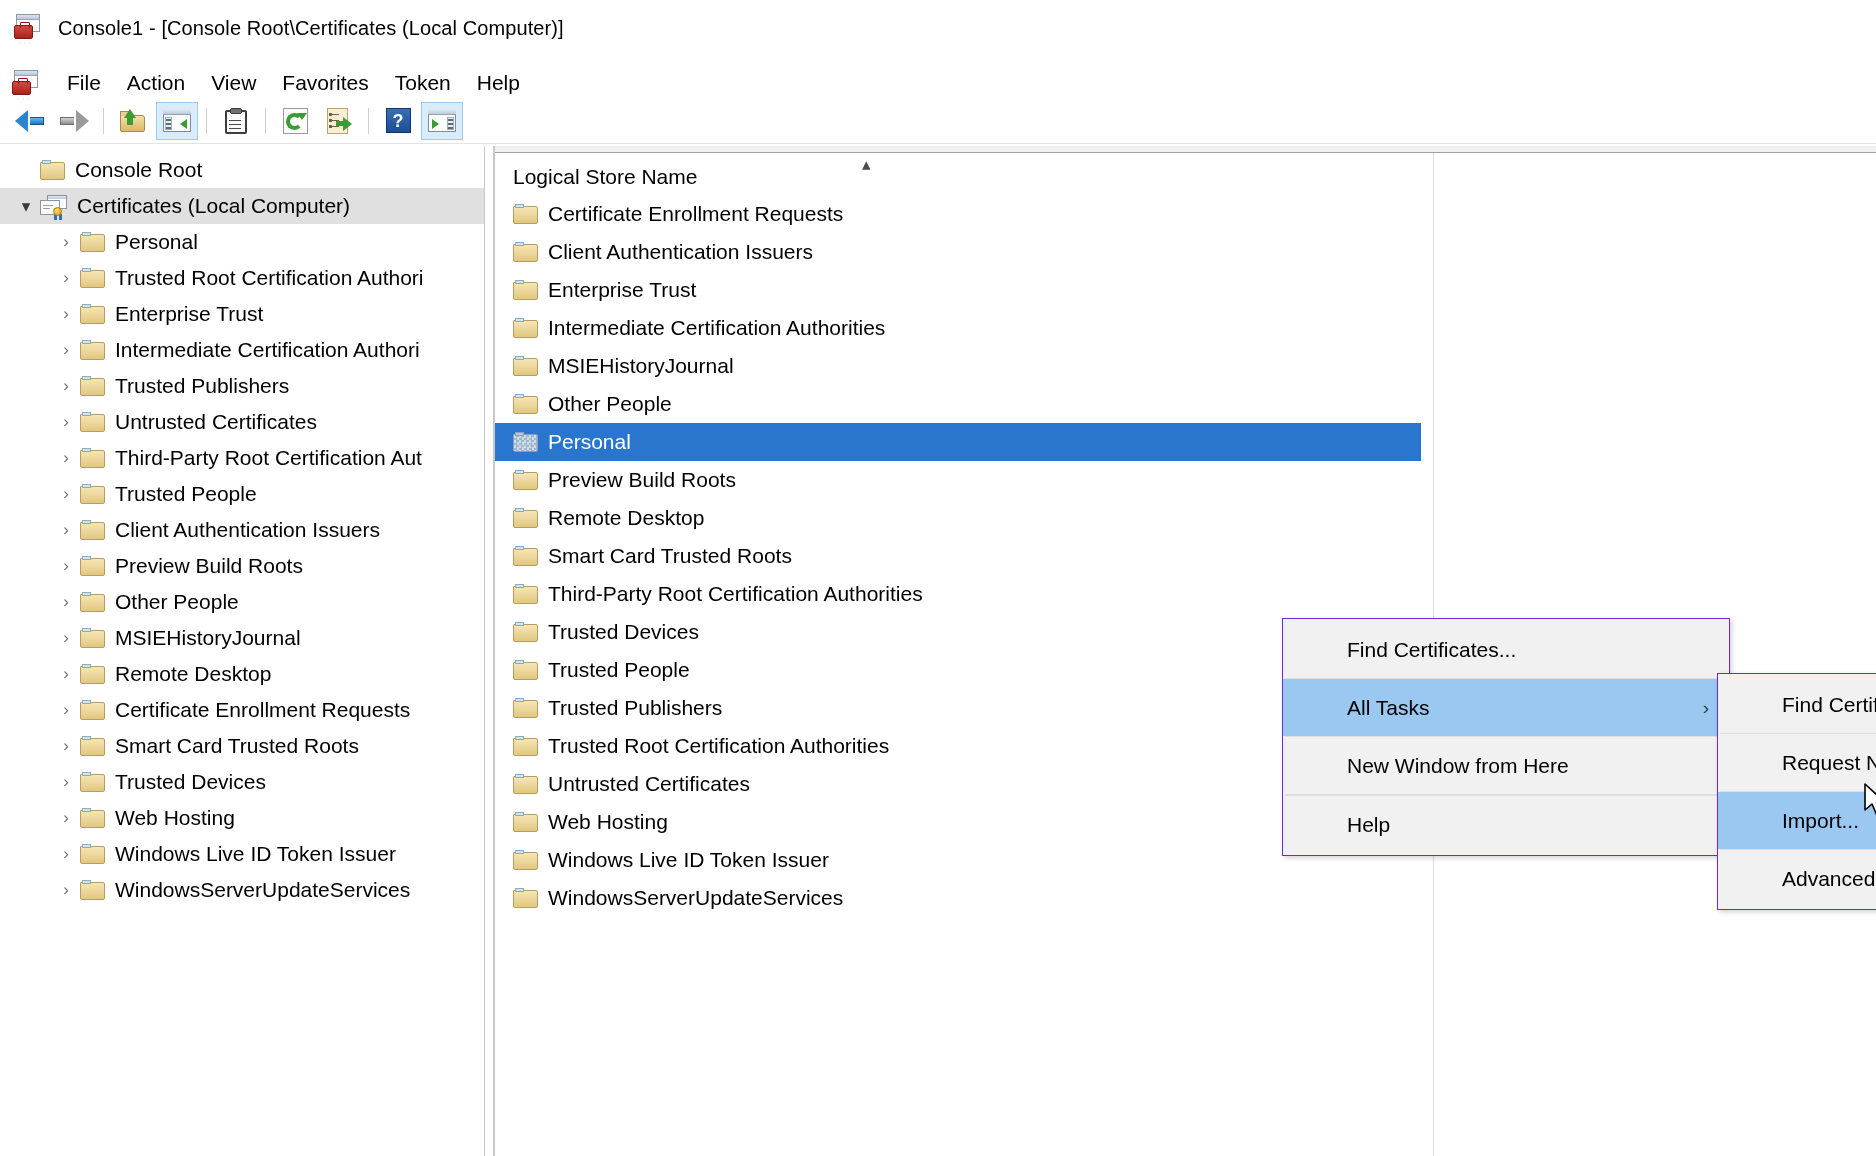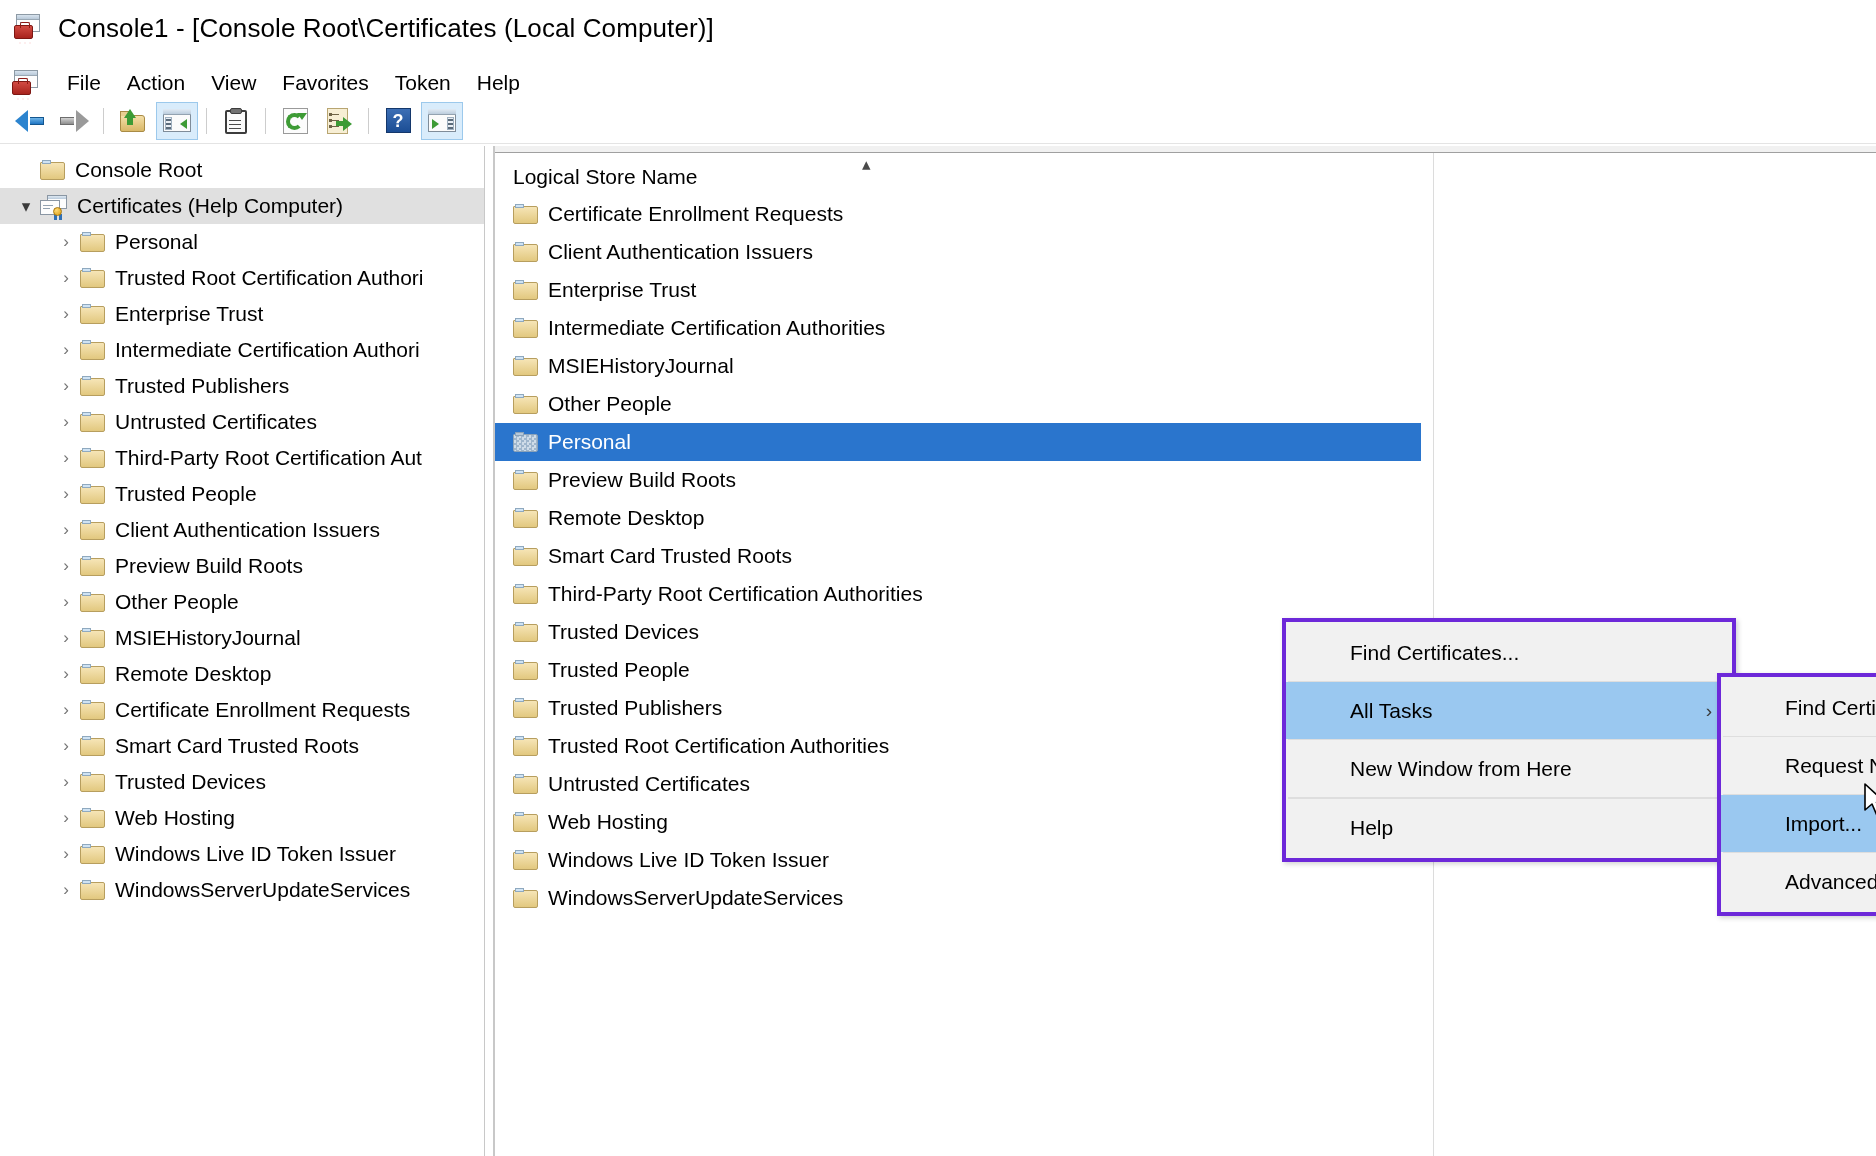--- a/index.html
+++ b/index.html
@@ -21,21 +21,21 @@
   .titlebar {
     height: 56px;
     display: flex;
     align-items: center;
     padding-left: 14px;
     background: #ffffff;
     box-sizing: border-box;
   }
   .title-icon { width: 30px; height: 28px; position: relative; margin-right: 14px; flex: none; }
   .title-text {
-    font-size: 26px;
+    font-size: 20px;
     color: #000000;
     letter-spacing: 0.1px;
     white-space: nowrap;
   }
 
   
   .mmc-icon { position: relative; display: inline-block; }
   .mmc-icon .win {
     position: absolute; left: 2px; top: 0px; width: 24px; height: 18px;
     background: #fdfdfd; border: 1px solid #8d9aa5; box-sizing: border-box;
@@ -338,21 +338,21 @@
   .list-row.selected {
     background: #2a75cd;
     width: 908px;
   }
   .list-row.selected .lbl { color: #ffffff; }
 
   
   .ctx-menu {
     position: absolute;
     background: #f1f1f1;
-    border: 4px solid #6d28d9;
+    border: 1px solid #6d28d9;
     box-shadow: 2px 2px 5px rgba(0,0,0,0.18);
     padding: 2px 0;
     z-index: 50;
   }
   .ctx-item {
     display: flex;
     align-items: center;
     height: 57px;
     padding: 0 0 0 64px;
     font-size: 21px;
@@ -545,21 +545,21 @@
         <div class="b1">
             <i></i>
           </div>
         <div class="b2"></div>
         <div class="ln" style="top:10px;"></div>
         <div class="ln" style="top:13px;width:7px;"></div>
         <div class="rb" style="left:14px;"></div>
         <div class="rb" style="left:19px;"></div>
         <div class="seal"></div>
       </div>
-      <div class="lbl">Certificates (Help Computer)</div>
+      <div class="lbl">Certificates (Local Computer)</div>
     </div>
 
     <div id="tree-children">
         <div class="tree-row indent-2">
           <div class="chev">›</div>
           <div class="folder">
             <div class="back"></div>
             <div class="tab"></div>
           </div>
           <div class="lbl">Personal</div>

